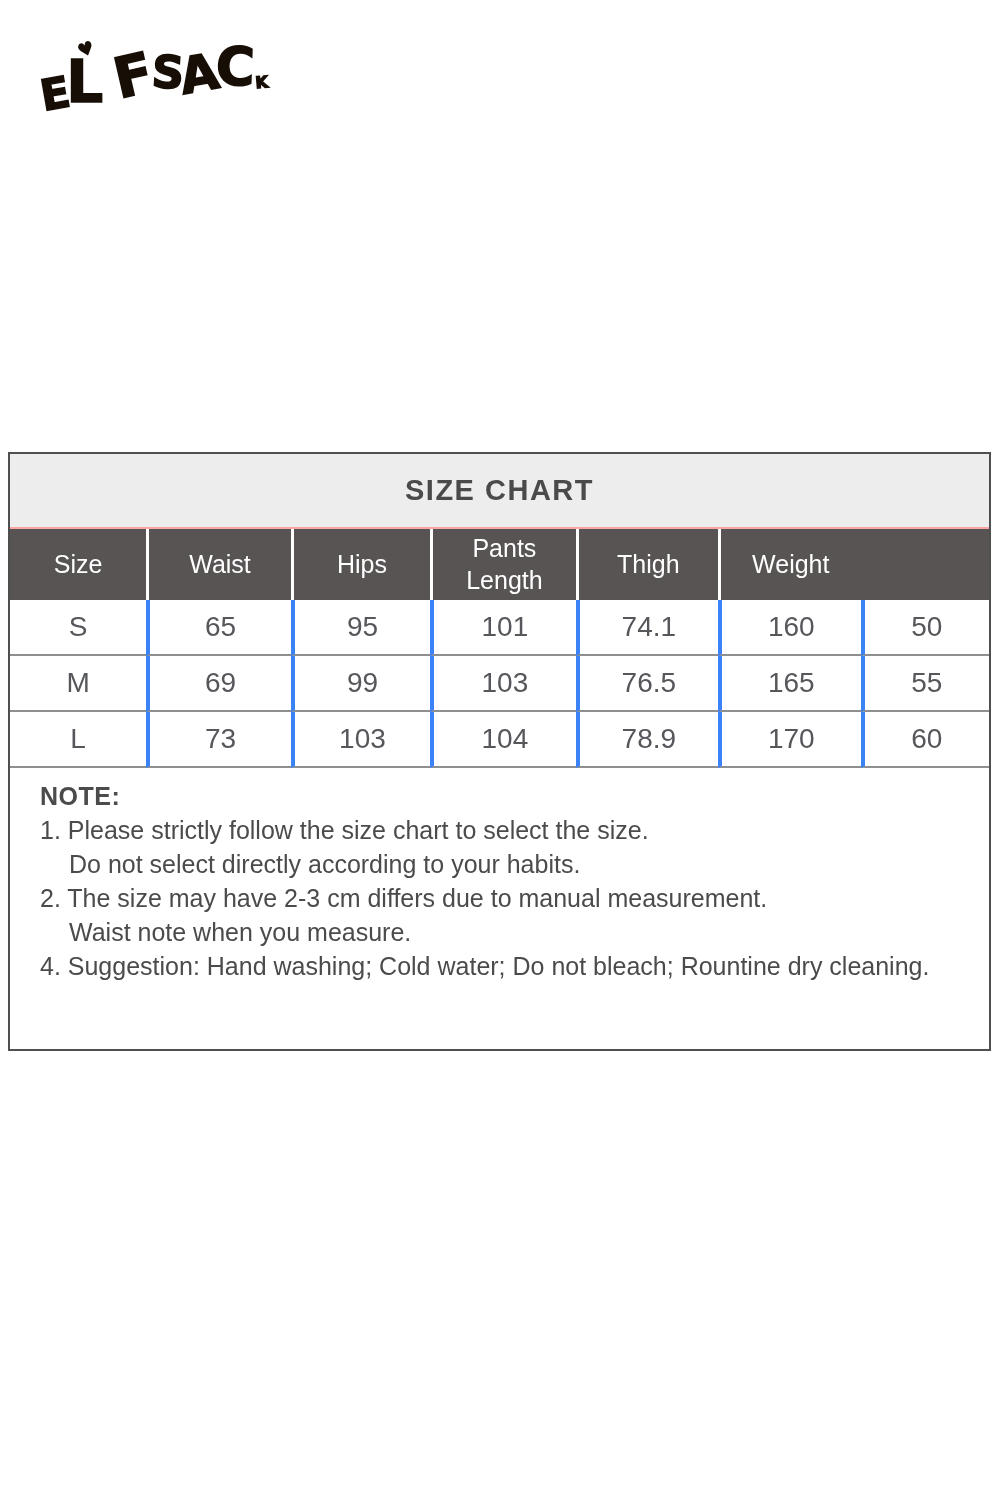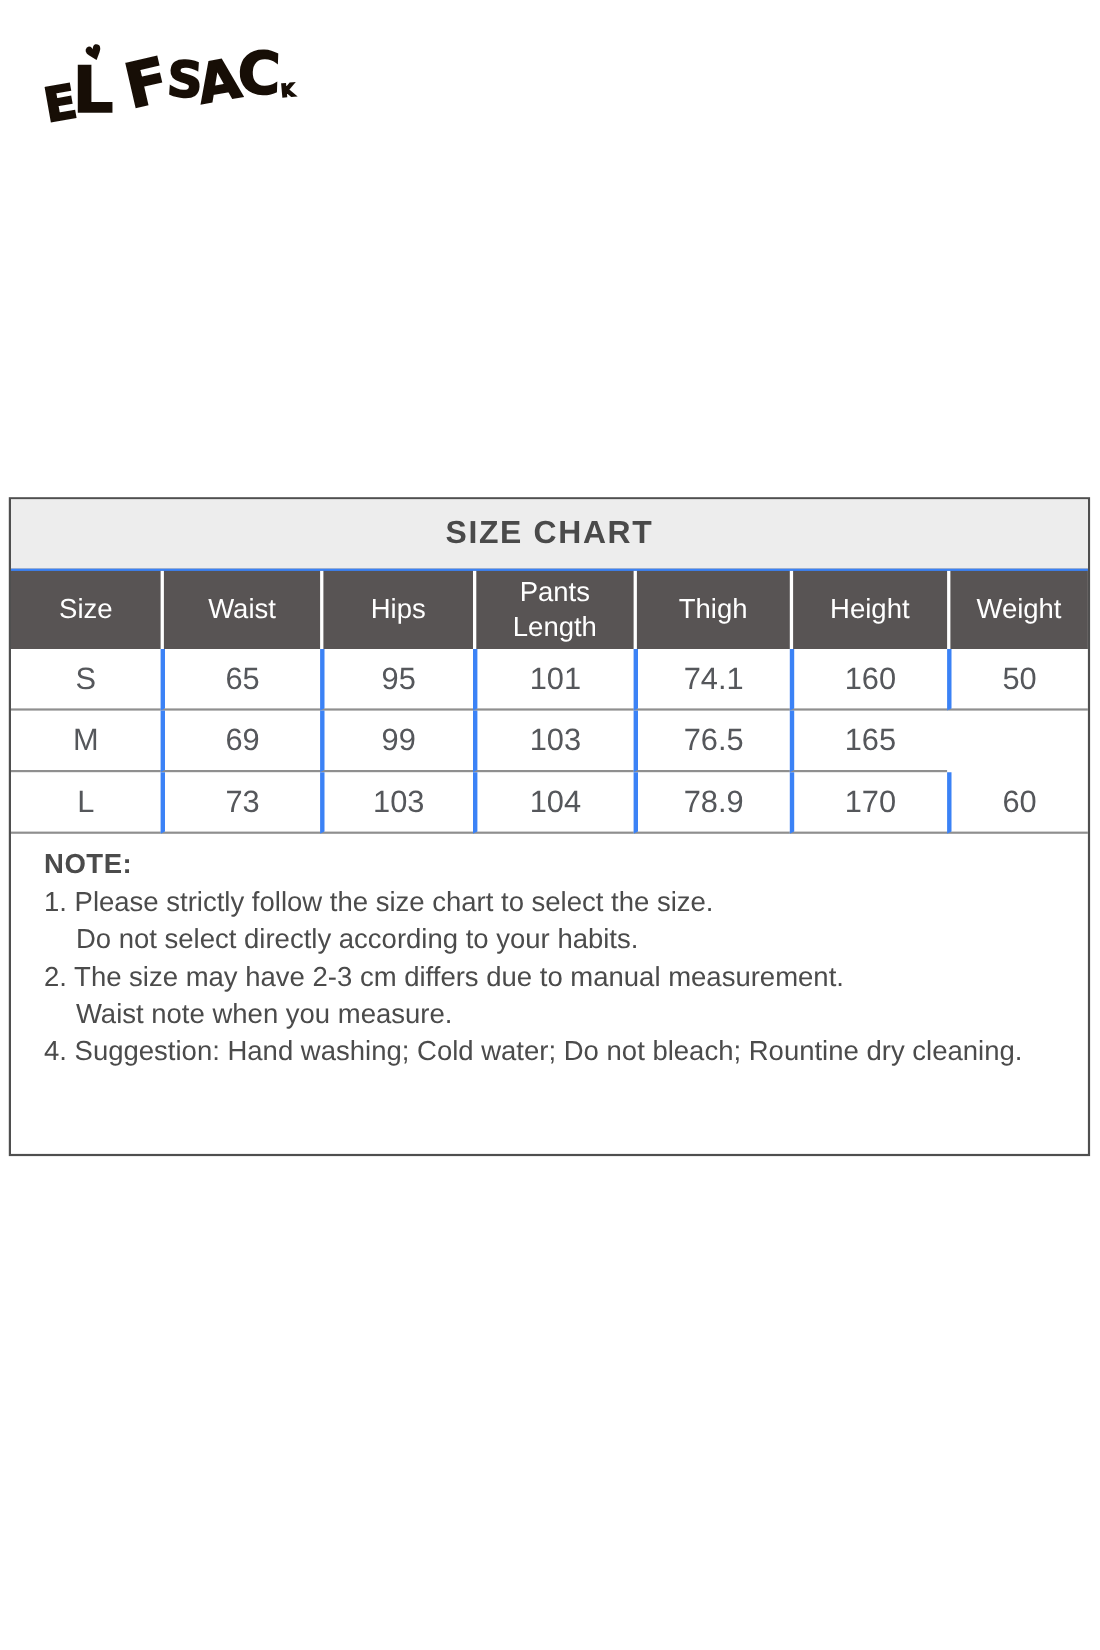--- a/index.html
+++ b/index.html
@@ -43,37 +43,37 @@
   
   .panel {
     position: absolute;
     left: 8px; top: 452px;
     width: 983px; height: 599px;
     border: 2px solid #4f4f4f;
     background: #ffffff;
   }
 
   .banner {
-    height: 63px;
+    height: 73px;
     background: #ededed;
     display: flex; align-items: center; justify-content: center;
   }
   .banner span {
     font-size: 29px;
     font-weight: bold;
     letter-spacing: 1.5px;
     color: #4a4a4a;
   }
 
   .grid { display: grid; grid-template-columns: 13.9% 14.8% 14.2% 14.9% 14.5% 14.6% 13.1%; }
 
   .header-row {
     height: 73px;
     background: #585454;
-    border-top: 2px solid #3b82f6;
+    border-top: 2px solid #fca5a5;
   }
   .header-row .cell {
     display: flex; align-items: center; justify-content: center;
     text-align: center;
     color: #ffffff;
     font-size: 25px;
     line-height: 1.25;
     border-left: 3px solid #ffffff;
   }
   .header-row .cell:first-child { border-left: none; }
@@ -123,23 +123,20 @@
     <div class="cell">
         <span>Hips</span>
       </div>
     <div class="cell">
         <span>Pants Length</span>
       </div>
     <div class="cell">
         <span>Thigh</span>
       </div>
     <div class="cell">
-        <span>Height</span>
-      </div>
-    <div class="cell">
         <span>Weight</span>
       </div>
   </div>
 
   <div class="grid data-row">
     <div class="cell">S</div>
     <div class="cell">65</div>
     <div class="cell">95</div>
     <div class="cell">101</div>
     <div class="cell">74.1</div>
@@ -147,20 +144,21 @@
     <div class="cell">50</div>
   </div>
 
   <div class="grid data-row">
     <div class="cell">M</div>
     <div class="cell">69</div>
     <div class="cell">99</div>
     <div class="cell">103</div>
     <div class="cell">76.5</div>
     <div class="cell">165</div>
+    <div class="cell">55</div>
   </div>
 
   <div class="grid data-row">
     <div class="cell">L</div>
     <div class="cell">73</div>
     <div class="cell">103</div>
     <div class="cell">104</div>
     <div class="cell">78.9</div>
     <div class="cell">170</div>
     <div class="cell">60</div>

